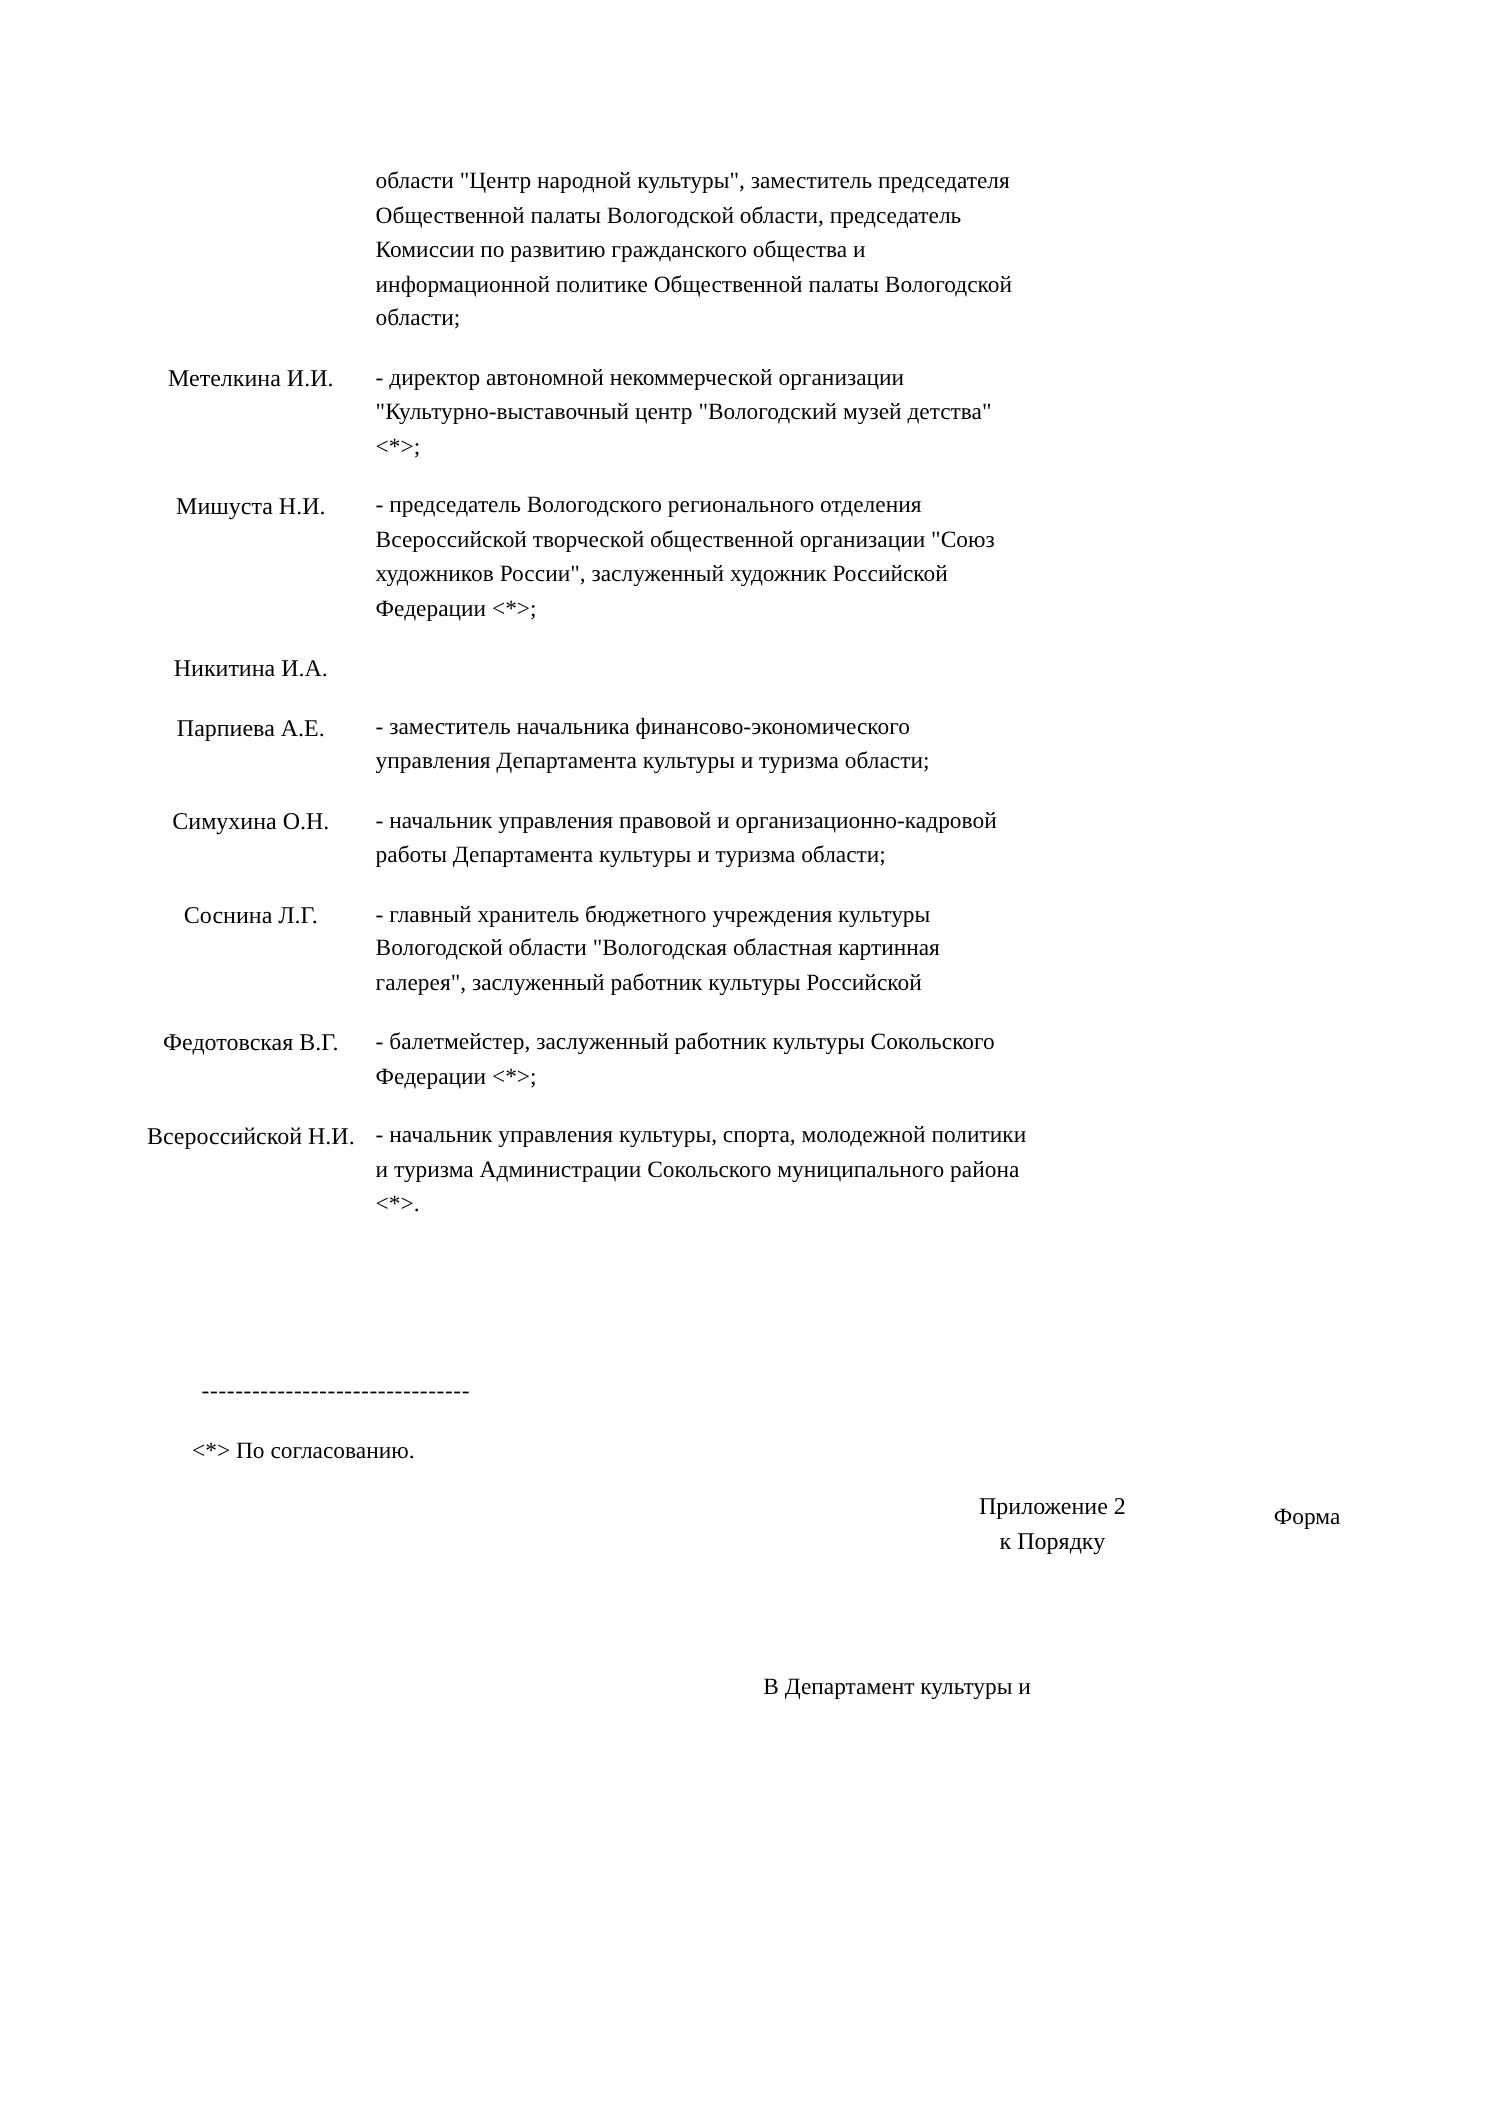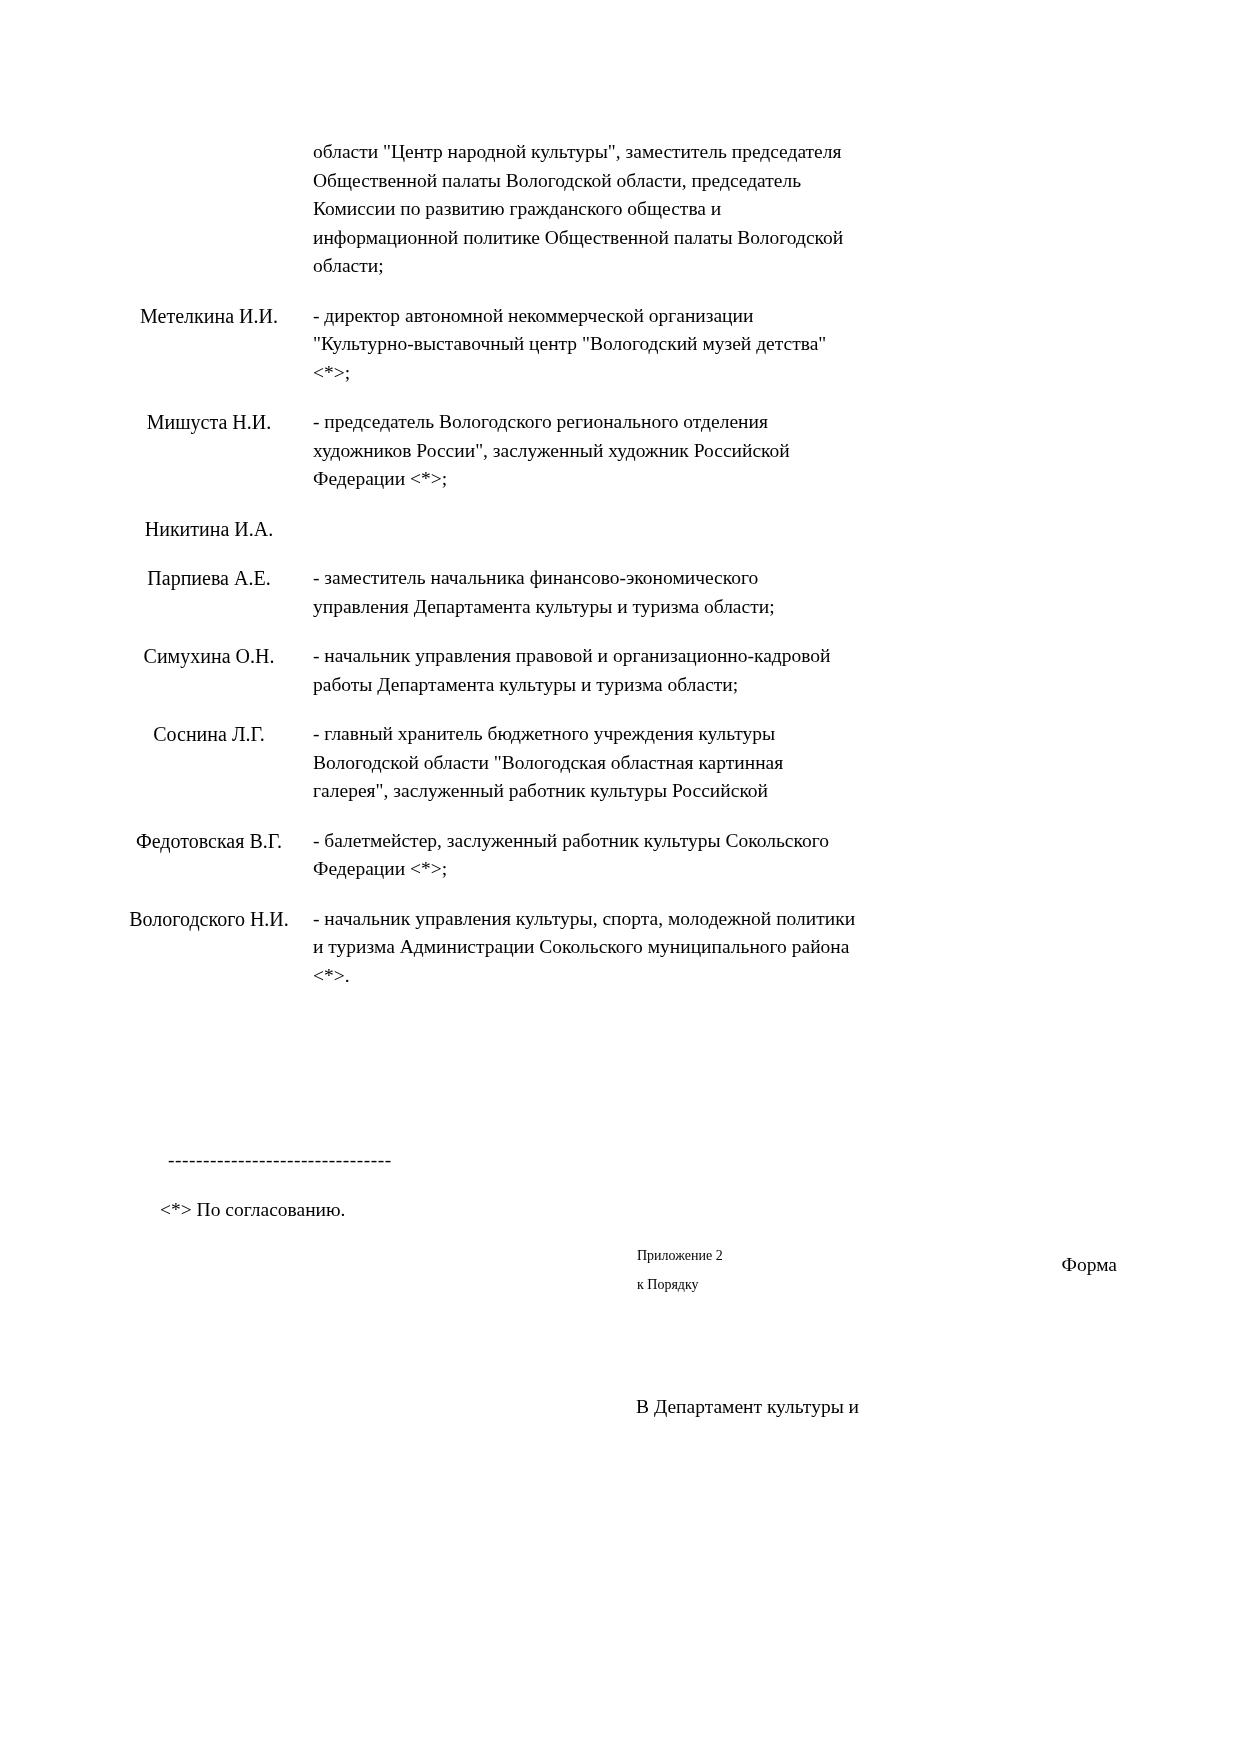--- a/index.html
+++ b/index.html
@@ -84,22 +84,22 @@
     line-height: 28.5px;
     white-space: nowrap;
   }
 
   
   .appendix {
     position: absolute;
     right: 123px;
     top: 1242px;
     width: 480px;
-    text-align: left;
-    font-size: 14px;
+    text-align: center;
+    font-size: 20px;
     line-height: 28.5px;
   }
   .appendix .ln { display: block; white-space: nowrap; }
 
   .form-label {
     position: absolute;
     right: 123px;
     top: 1251px;
     width: 480px;
     text-align: right;
@@ -142,20 +142,21 @@
         <span class="ln">- директор автономной некоммерческой организации</span>
         <span class="ln">"Культурно-выставочный центр "Вологодский музей детства"</span>
         <span class="ln">&lt;*&gt;;</span>
       </div>
     </div>
 
     <div class="entry">
       <div class="entry-name">Мишуста Н.И.</div>
       <div class="entry-desc">
         <span class="ln">- председатель Вологодского регионального отделения</span>
+        <span class="ln">Всероссийской творческой общественной организации "Союз</span>
         <span class="ln">художников России", заслуженный художник Российской</span>
         <span class="ln">Федерации &lt;*&gt;;</span>
       </div>
     </div>
 
     <div class="entry">
       <div class="entry-name">Никитина И.А.</div>
     </div>
 
     <div class="entry">
@@ -185,21 +186,21 @@
 
     <div class="entry">
       <div class="entry-name">Федотовская В.Г.</div>
       <div class="entry-desc">
         <span class="ln">- балетмейстер, заслуженный работник культуры Сокольского</span>
         <span class="ln">Федерации &lt;*&gt;;</span>
       </div>
     </div>
 
     <div class="entry">
-      <div class="entry-name">Вологодского Н.И.</div>
+      <div class="entry-name">Всероссийской Н.И.</div>
       <div class="entry-desc">
         <span class="ln">- начальник управления культуры, спорта, молодежной политики</span>
         <span class="ln">и туризма Администрации Сокольского муниципального района</span>
         <span class="ln">&lt;*&gt;.</span>
       </div>
     </div>
 
   </div>
 
   <div class="footnote-rule">--------------------------------</div>

